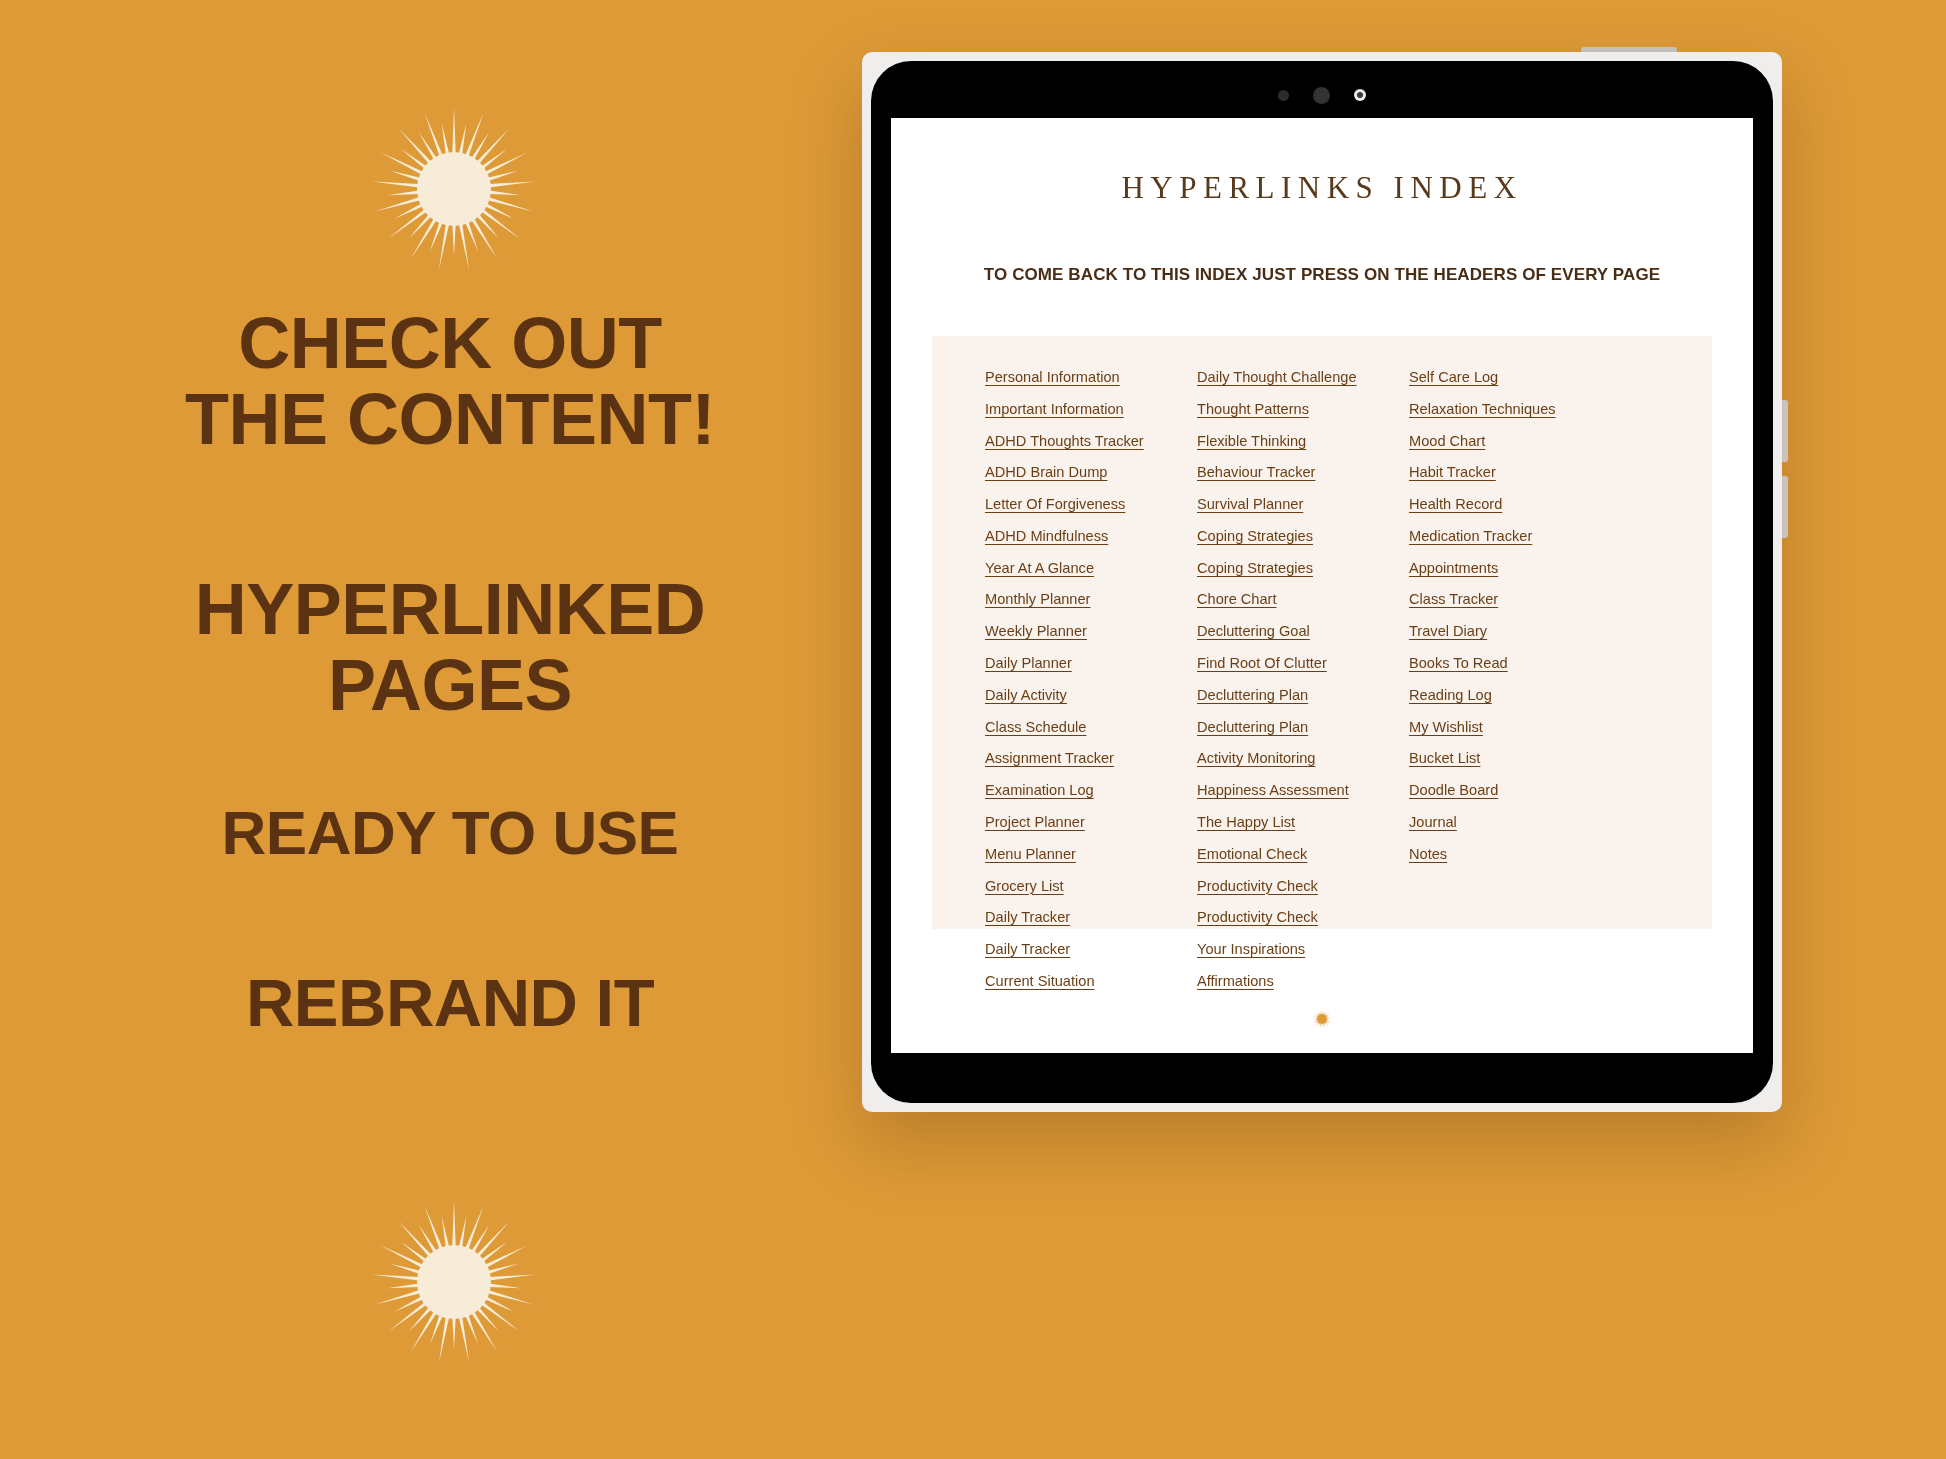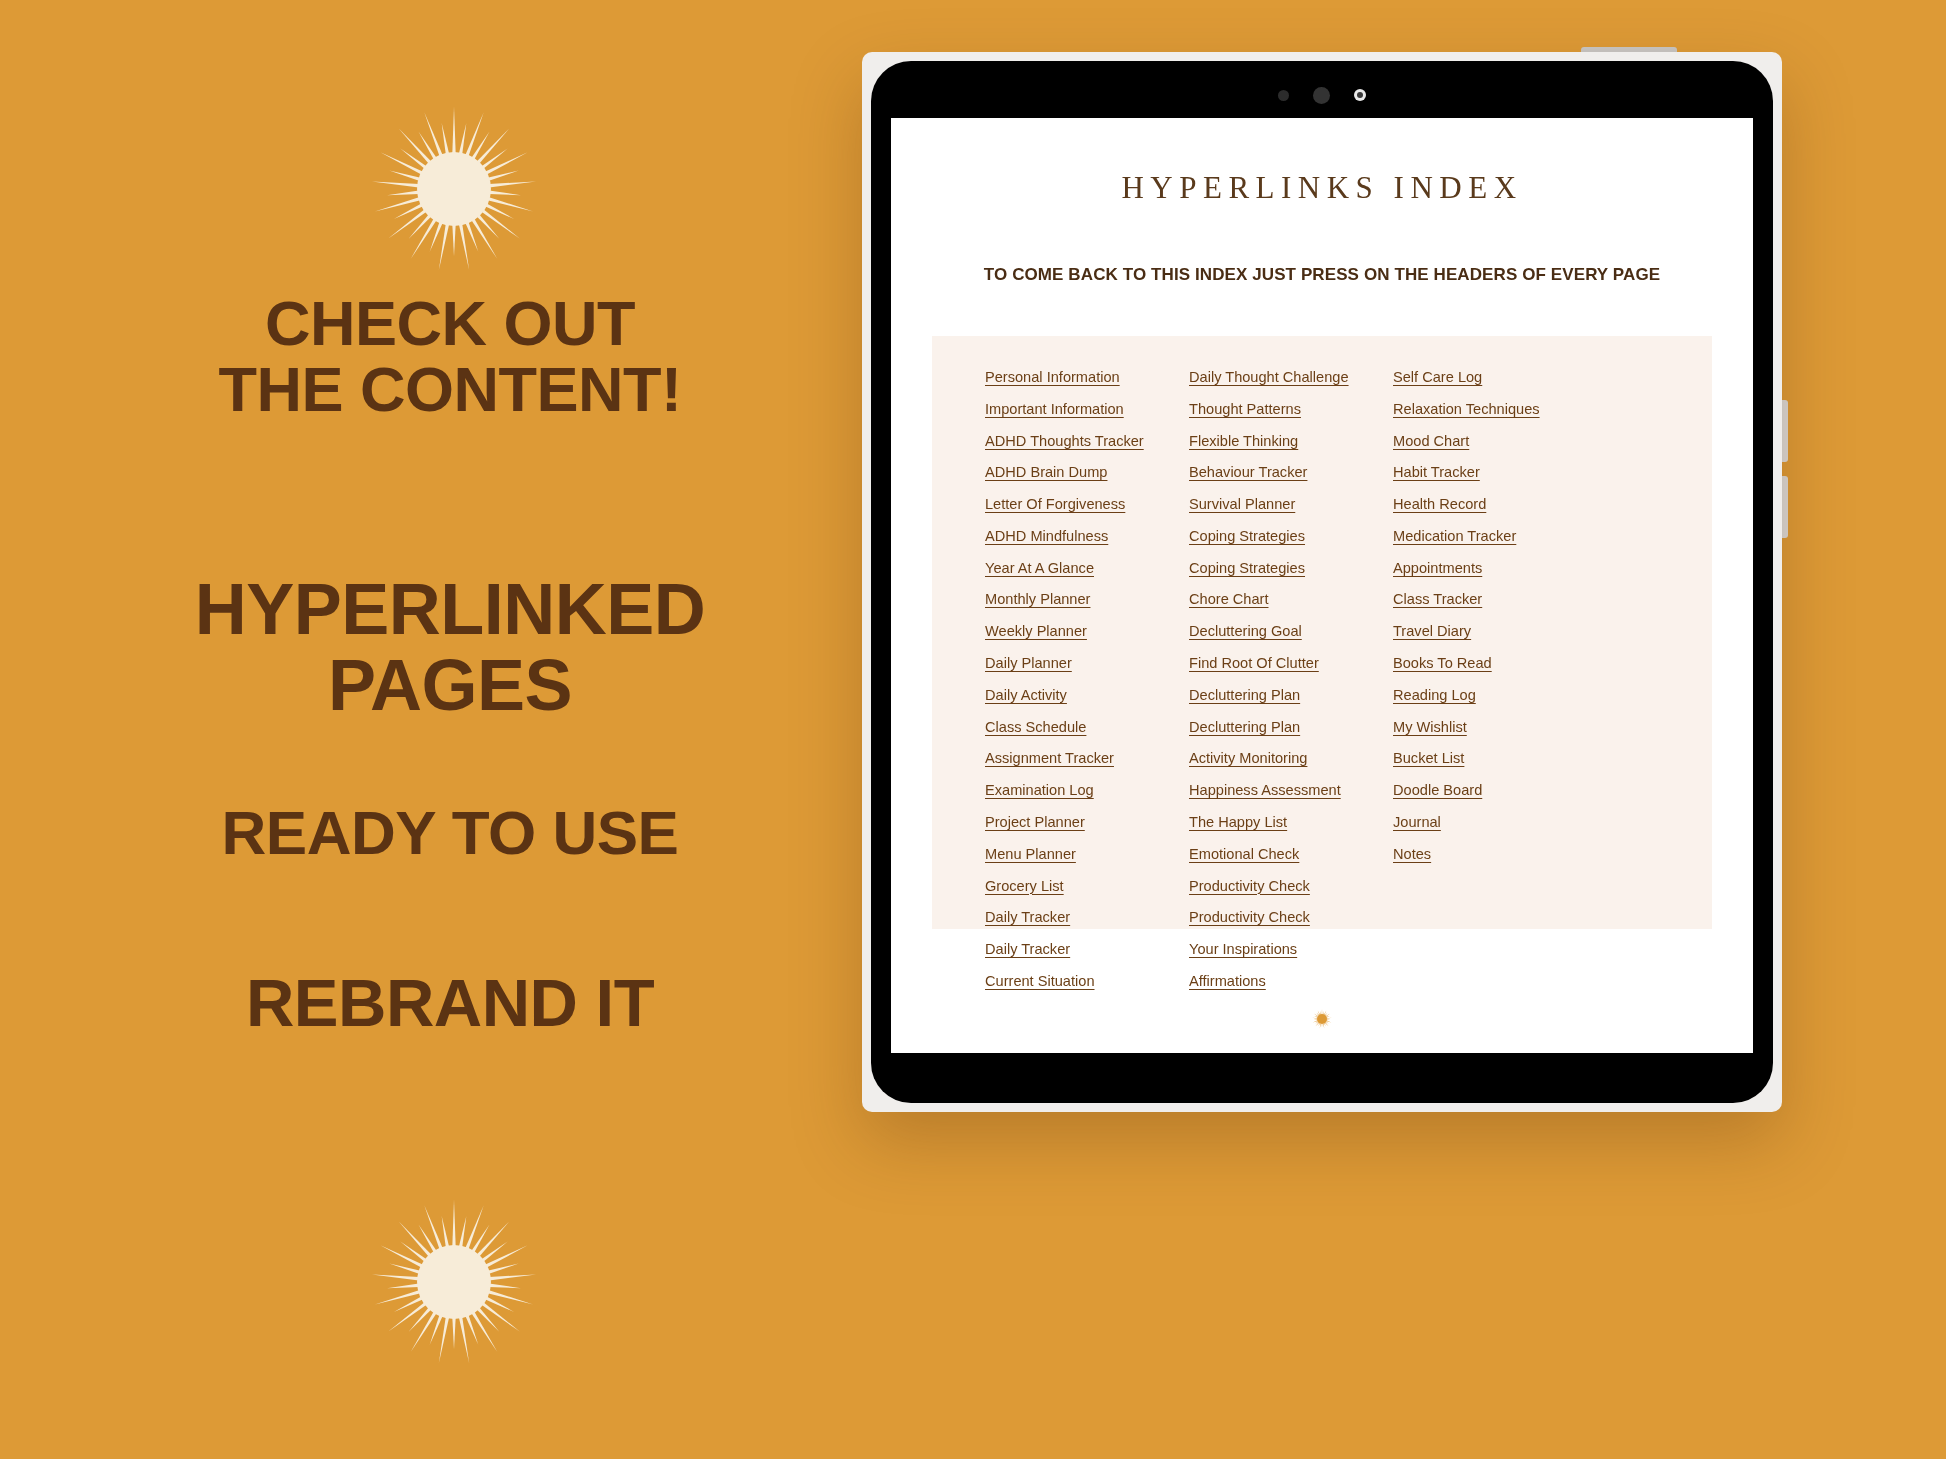--- a/index.html
+++ b/index.html
@@ -41,21 +41,21 @@
     left: 0;
     width: 900px;
     text-align: center;
     color: #5b3313;
     font-weight: bold;
     letter-spacing: -0.5px;
     line-height: 1.05;
     text-transform: uppercase;
   }
 
-  .hl-1 { top: 290px;  font-size: 63px; }
+  .hl-1 { top: 306px;  font-size: 72px; }
   .hl-2 { top: 572px;  font-size: 72px; }
   .hl-3 { top: 800px;  font-size: 62px; }
   .hl-4 { top: 968px;  font-size: 67px; }
 
   
   .tablet-wrap {
     position: absolute;
     left: 862px;
     top: 52px;
     width: 920px;
@@ -134,21 +134,21 @@
     top: 218px;
     width: 780px;
     height: 593px;
     background: #faf2ec;
     padding-top: 34px;
   }
 
   .columns {
     display: flex;
     padding-left: 53px;
-    gap: 4px;
+    gap: 12px;
   }
 
   .col { width: 200px; }
   .col-3 { width: 190px; }
 
   .link-item {
     display: block;
     color: #6b3f16;
     font-size: 14.6px;
     font-weight: 500;

